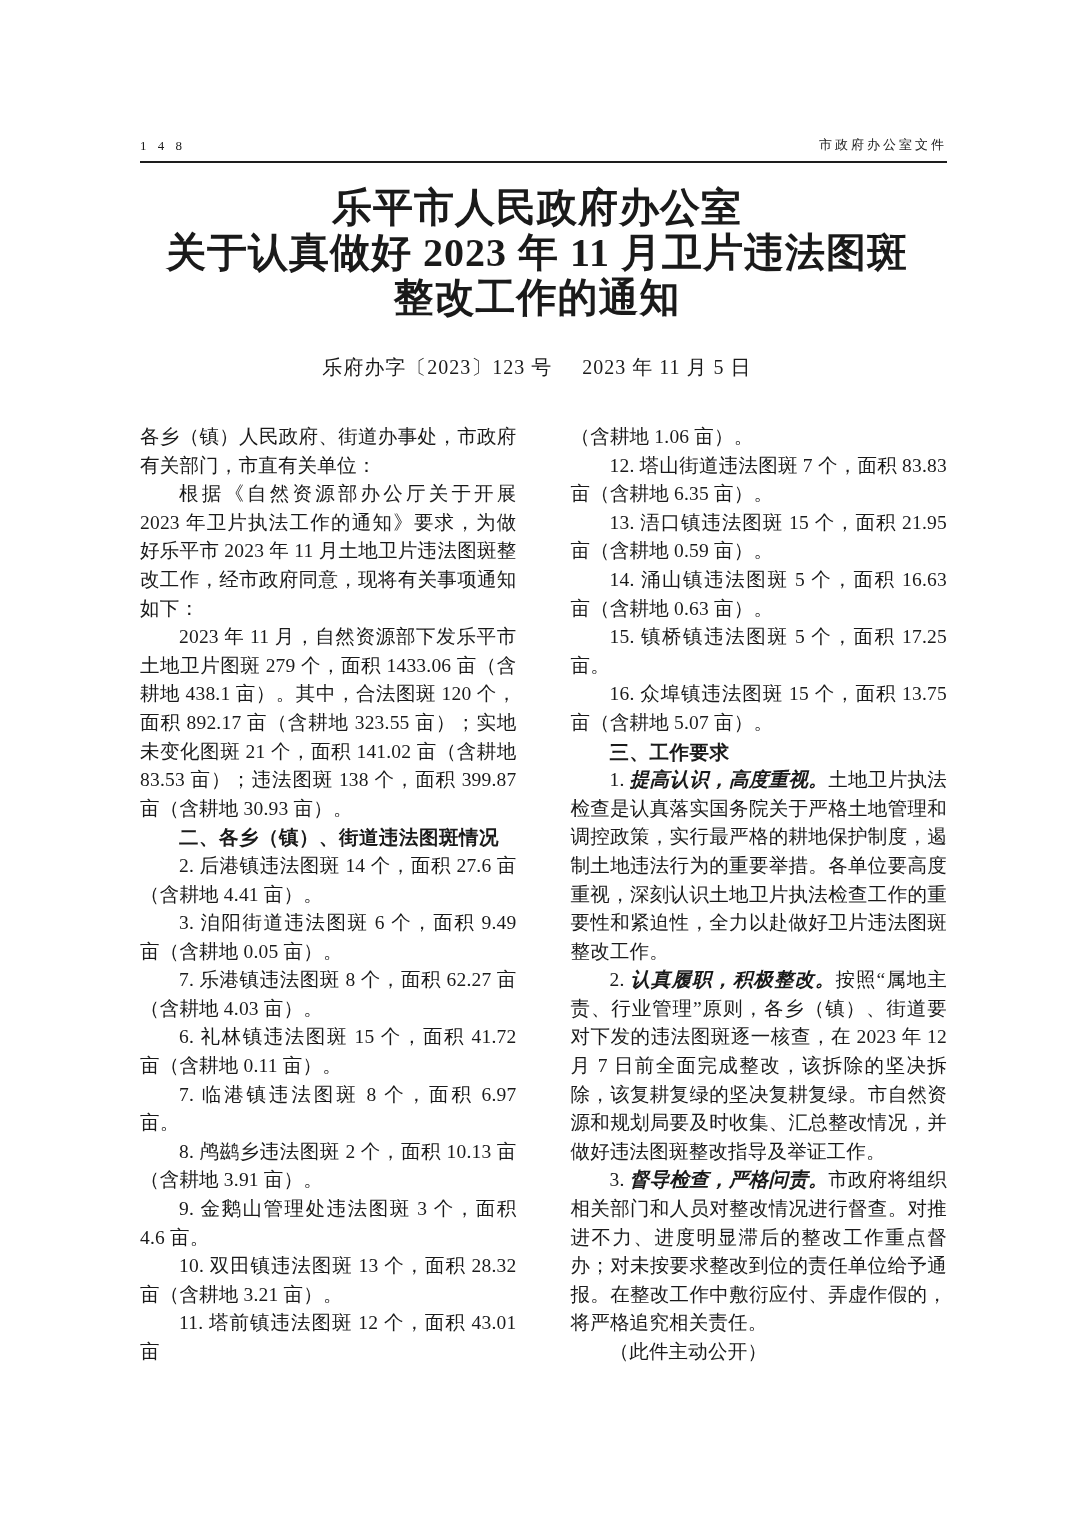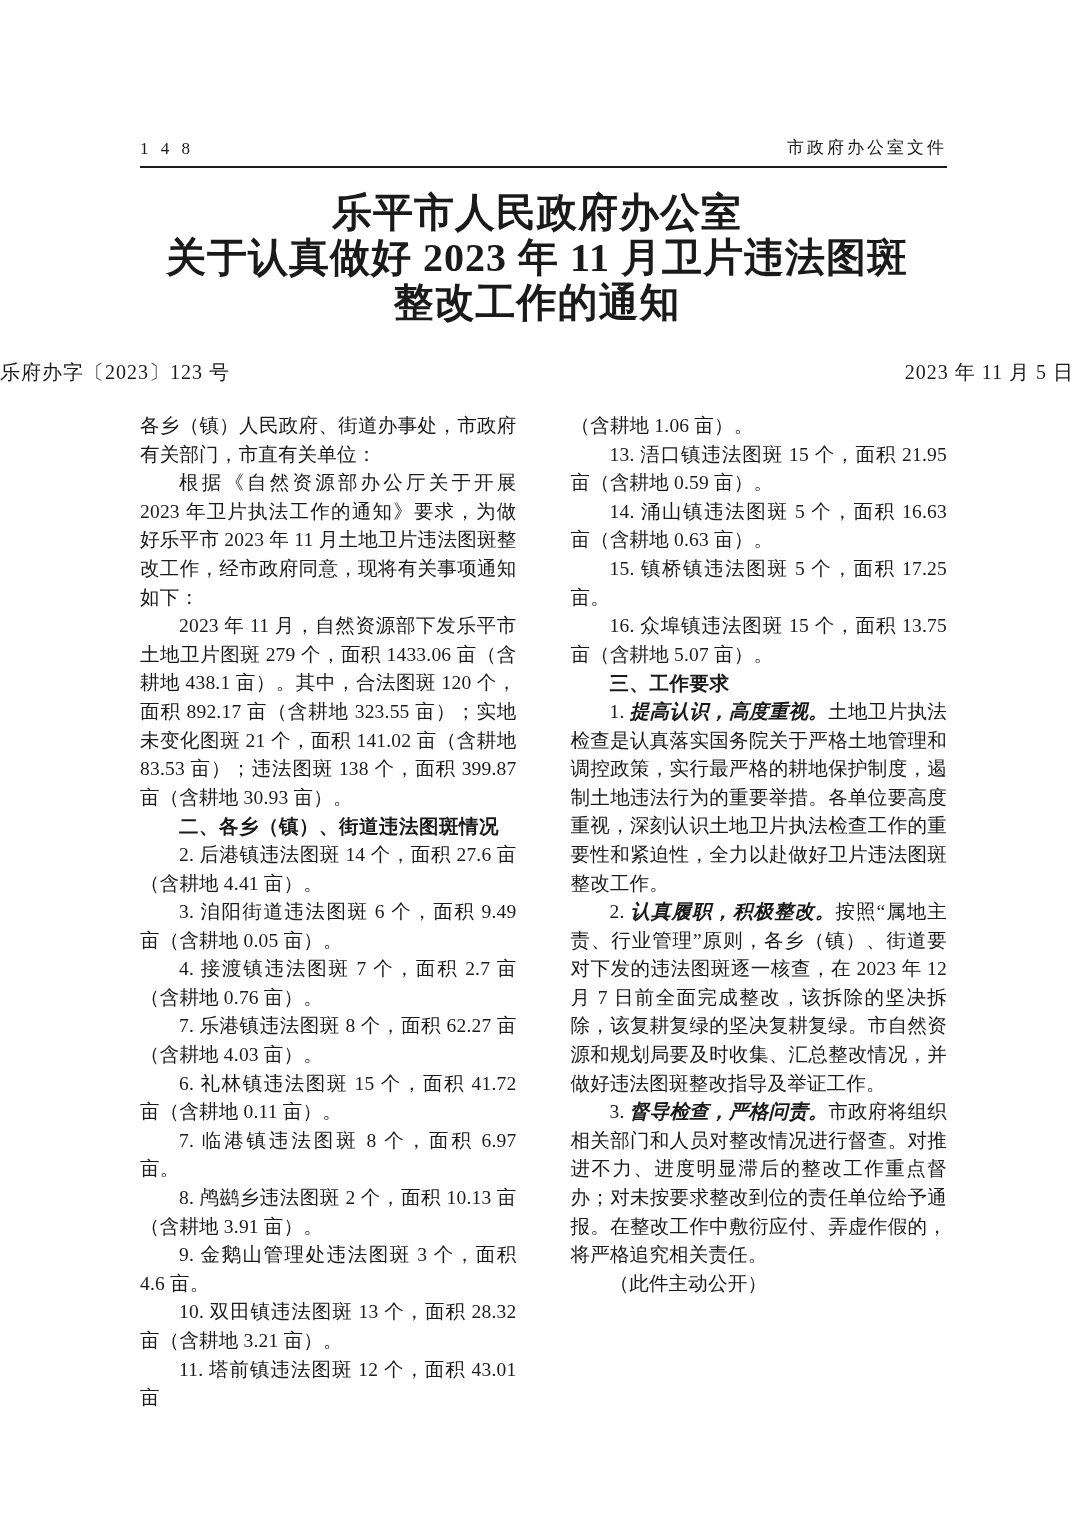--- a/index.html
+++ b/index.html
@@ -16,48 +16,48 @@
     overflow: hidden;
   }
   
   .header {
     margin: 0 127px 0 140px;
     display: flex;
     justify-content: space-between;
     align-items: flex-end;
     border-bottom: 2px solid #1d1d1d;
     padding-bottom: 7px;
-    font-size: 17px;
+    font-size: 13px;
   }
   .page-number { letter-spacing: 4px; }
   .doc-type { letter-spacing: 3px; }
   
   .title-block {
     margin-top: 22px;
     text-align: center;
     font-weight: 700;
     font-size: 40px;
     line-height: 45px;
     letter-spacing: 1px;
     font-family: "Liberation Serif", serif;
   }
   
   .meta-line {
     margin-top: 34px;
     display: flex;
-    justify-content: space-between;
+    justify-content: center;
     gap: 30px;
     font-size: 20px;
     letter-spacing: 1px;
   }
   
   .columns {
     display: flex;
     gap: 54px;
-    margin: 26px 127px 0 140px;
+    margin: 42px 127px 0 140px;
   }
   .col { flex: 1 1 0; min-width: 0; }
   .col p {
     margin: 0;
     font-size: 19.5px;
     line-height: 28.6px;
     text-align: justify;
     text-indent: 2em;
     letter-spacing: 0.2px;
   }
@@ -93,32 +93,32 @@
 
   <main class="columns">
 
     <section class="col">
       <p class="noindent">各乡（镇）人民政府、街道办事处，市政府有关部门，市直有关单位：</p>
       <p>根据《自然资源部办公厅关于开展 2023 年卫片执法工作的通知》要求，为做好乐平市 2023 年 11 月土地卫片违法图斑整改工作，经市政府同意，现将有关事项通知如下：</p>
       <p>2023 年 11 月，自然资源部下发乐平市土地卫片图斑 279 个，面积 1433.06 亩（含耕地 438.1 亩）。其中，合法图斑 120 个，面积 892.17 亩（含耕地 323.55 亩）；实地未变化图斑 21 个，面积 141.02 亩（含耕地 83.53 亩）；违法图斑 138 个，面积 399.87 亩（含耕地 30.93 亩）。</p>
       <p class="heading">二、各乡（镇）、街道违法图斑情况</p>
       <p>2. 后港镇违法图斑 14 个，面积 27.6 亩（含耕地 4.41 亩）。</p>
       <p>3. 洎阳街道违法图斑 6 个，面积 9.49 亩（含耕地 0.05 亩）。</p>
-      <p>4. 接渡镇违法图斑 7 个，面积 2.7 亩（含耕地 0.76 亩）。</p>
       <p>7. 乐港镇违法图斑 8 个，面积 62.27 亩（含耕地 4.03 亩）。</p>
       <p>6. 礼林镇违法图斑 15 个，面积 41.72 亩（含耕地 0.11 亩）。</p>
       <p>7. 临港镇违法图斑 8 个，面积 6.97 亩。</p>
       <p>8. 鸬鹚乡违法图斑 2 个，面积 10.13 亩（含耕地 3.91 亩）。</p>
       <p>9. 金鹅山管理处违法图斑 3 个，面积 4.6 亩。</p>
       <p>10. 双田镇违法图斑 13 个，面积 28.32 亩（含耕地 3.21 亩）。</p>
       <p>11. 塔前镇违法图斑 12 个，面积 43.01 亩</p>
     </section>
 
     <section class="col">
       <p class="noindent">（含耕地 1.06 亩）。</p>
+      <p>12. 塔山街道违法图斑 7 个，面积 83.83 亩（含耕地 6.35 亩）。</p>
       <p>13. 浯口镇违法图斑 15 个，面积 21.95 亩（含耕地 0.59 亩）。</p>
       <p>14. 涌山镇违法图斑 5 个，面积 16.63 亩（含耕地 0.63 亩）。</p>
       <p>15. 镇桥镇违法图斑 5 个，面积 17.25 亩。</p>
       <p>16. 众埠镇违法图斑 15 个，面积 13.75 亩（含耕地 5.07 亩）。</p>
       <p class="heading">三、工作要求</p>
       <p><span>1. </span><span class="lead">提高认识，高度重视。</span><span>土地卫片执法检查是认真落实国务院关于严格土地管理和调控政策，实行最严格的耕地保护制度，遏制土地违法行为的重要举措。各单位要高度重视，深刻认识土地卫片执法检查工作的重要性和紧迫性，全力以赴做好卫片违法图斑整改工作。</span></p>
       <p><span>2. </span><span class="lead">认真履职，积极整改。</span><span>按照“属地主责、行业管理”原则，各乡（镇）、街道要对下发的违法图斑逐一核查，在 2023 年 12 月 7 日前全面完成整改，该拆除的坚决拆除，该复耕复绿的坚决复耕复绿。市自然资源和规划局要及时收集、汇总整改情况，并做好违法图斑整改指导及举证工作。</span></p>
       <p><span>3. </span><span class="lead">督导检查，严格问责。</span><span>市政府将组织相关部门和人员对整改情况进行督查。对推进不力、进度明显滞后的整改工作重点督办；对未按要求整改到位的责任单位给予通报。在整改工作中敷衍应付、弄虚作假的，将严格追究相关责任。</span></p>
       <p>（此件主动公开）</p>
     </section>

